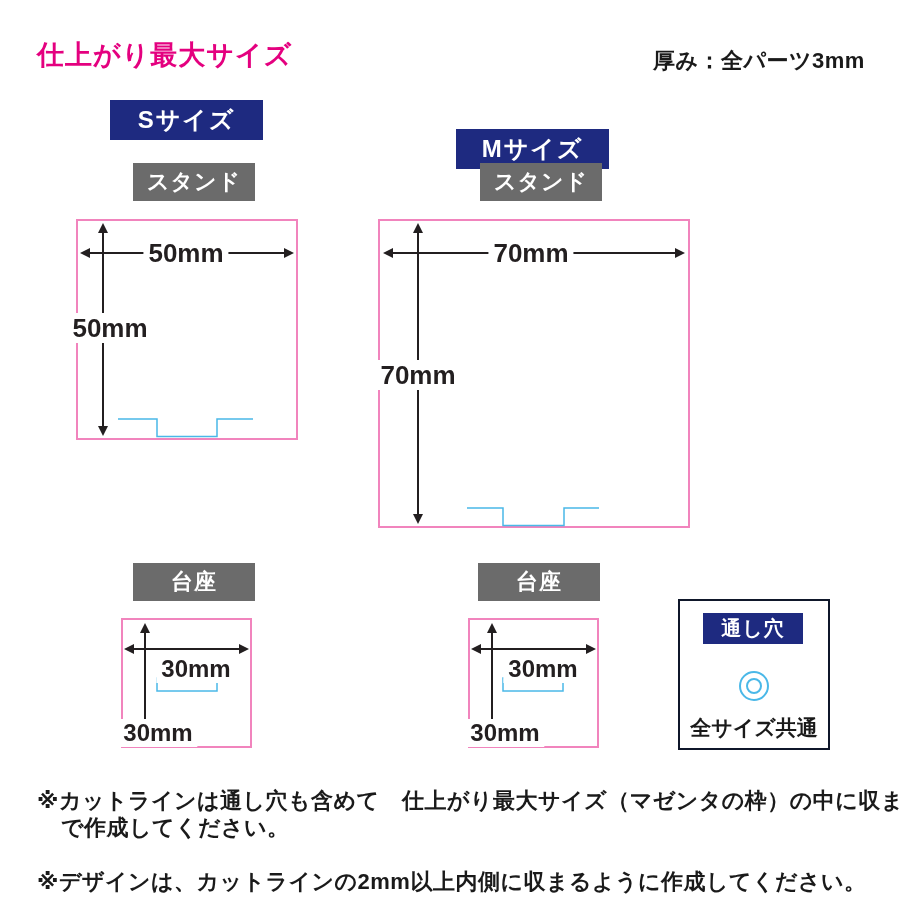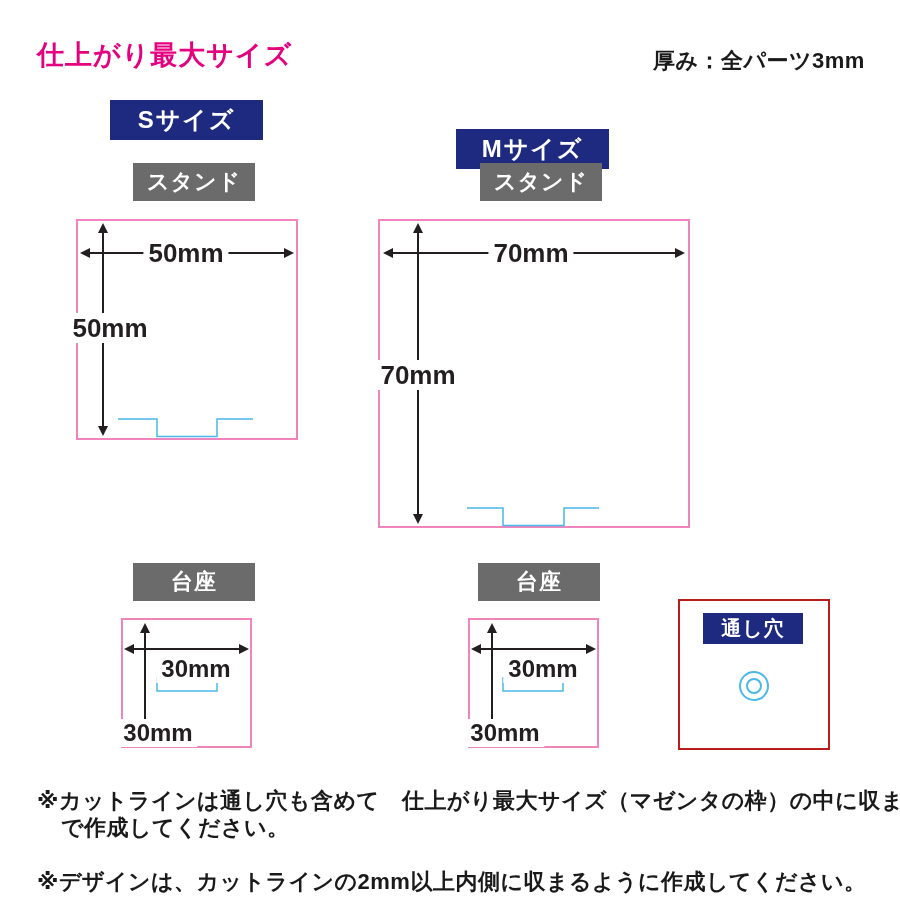--- a/index.html
+++ b/index.html
@@ -33,21 +33,21 @@
   .frame svg { position:absolute; left:-2px; top:-2px; }
   .dim-label {
     position:absolute; transform:translate(-50%,-50%);
     background:#ffffff; font-weight:bold; line-height:1;
     padding:2px 5px; white-space:nowrap; color:#231f20;
   }
   .dim-26 { font-size:26px; }
   .dim-24 { font-size:24px;margin-top:20px; }
   .hole-box {
     left:678px; top:599px; width:152px; height:151px;
-    border:2px solid #b91c1c; background:#fff;
+    border:2px solid #0f172a; background:#fff;
   }
   .hole-label {
     position:absolute; left:23px; top:12px; width:100px; height:31px;
     background:#1e2a80; color:#fff; display:flex; align-items:center;
     justify-content:center; font-size:20px; font-weight:bold; letter-spacing:1px;
   }
   .hole-caption {
     position:absolute; left:74px; top:127px; transform:translate(-50%,-50%);
     font-size:21px; font-weight:bold; white-space:nowrap; color:#1a1a1a;
   }
@@ -148,17 +148,18 @@
 </div>
 
 <div class="abs hole-box">
   <div class="hole-label">
     <span>通し穴</span>
   </div>
   <svg width="148" height="147" viewBox="0 0 148 147" style="position:absolute; left:0; top:0;">
     <circle cx="74" cy="85" r="14" fill="none" stroke="#4ab8e8" stroke-width="2"></circle>
     <circle cx="74" cy="85" r="7" fill="none" stroke="#4ab8e8" stroke-width="2"></circle>
   </svg>
+  <div class="hole-caption">全サイズ共通</div>
 </div>
 
 <div class="abs note" style="left:37px; top:786px;">※カットラインは通し穴も含めて　仕上がり最大サイズ（マゼンタの枠）の中に収まるサイズ</div>
 <div class="abs note" style="left:61px; top:813px;">で作成してください。</div>
 <div class="abs note" style="left:37px; top:843px;margin-top:24px;">※デザインは、カットラインの2mm以上内側に収まるように作成してください。</div>
 
 </body></html>

